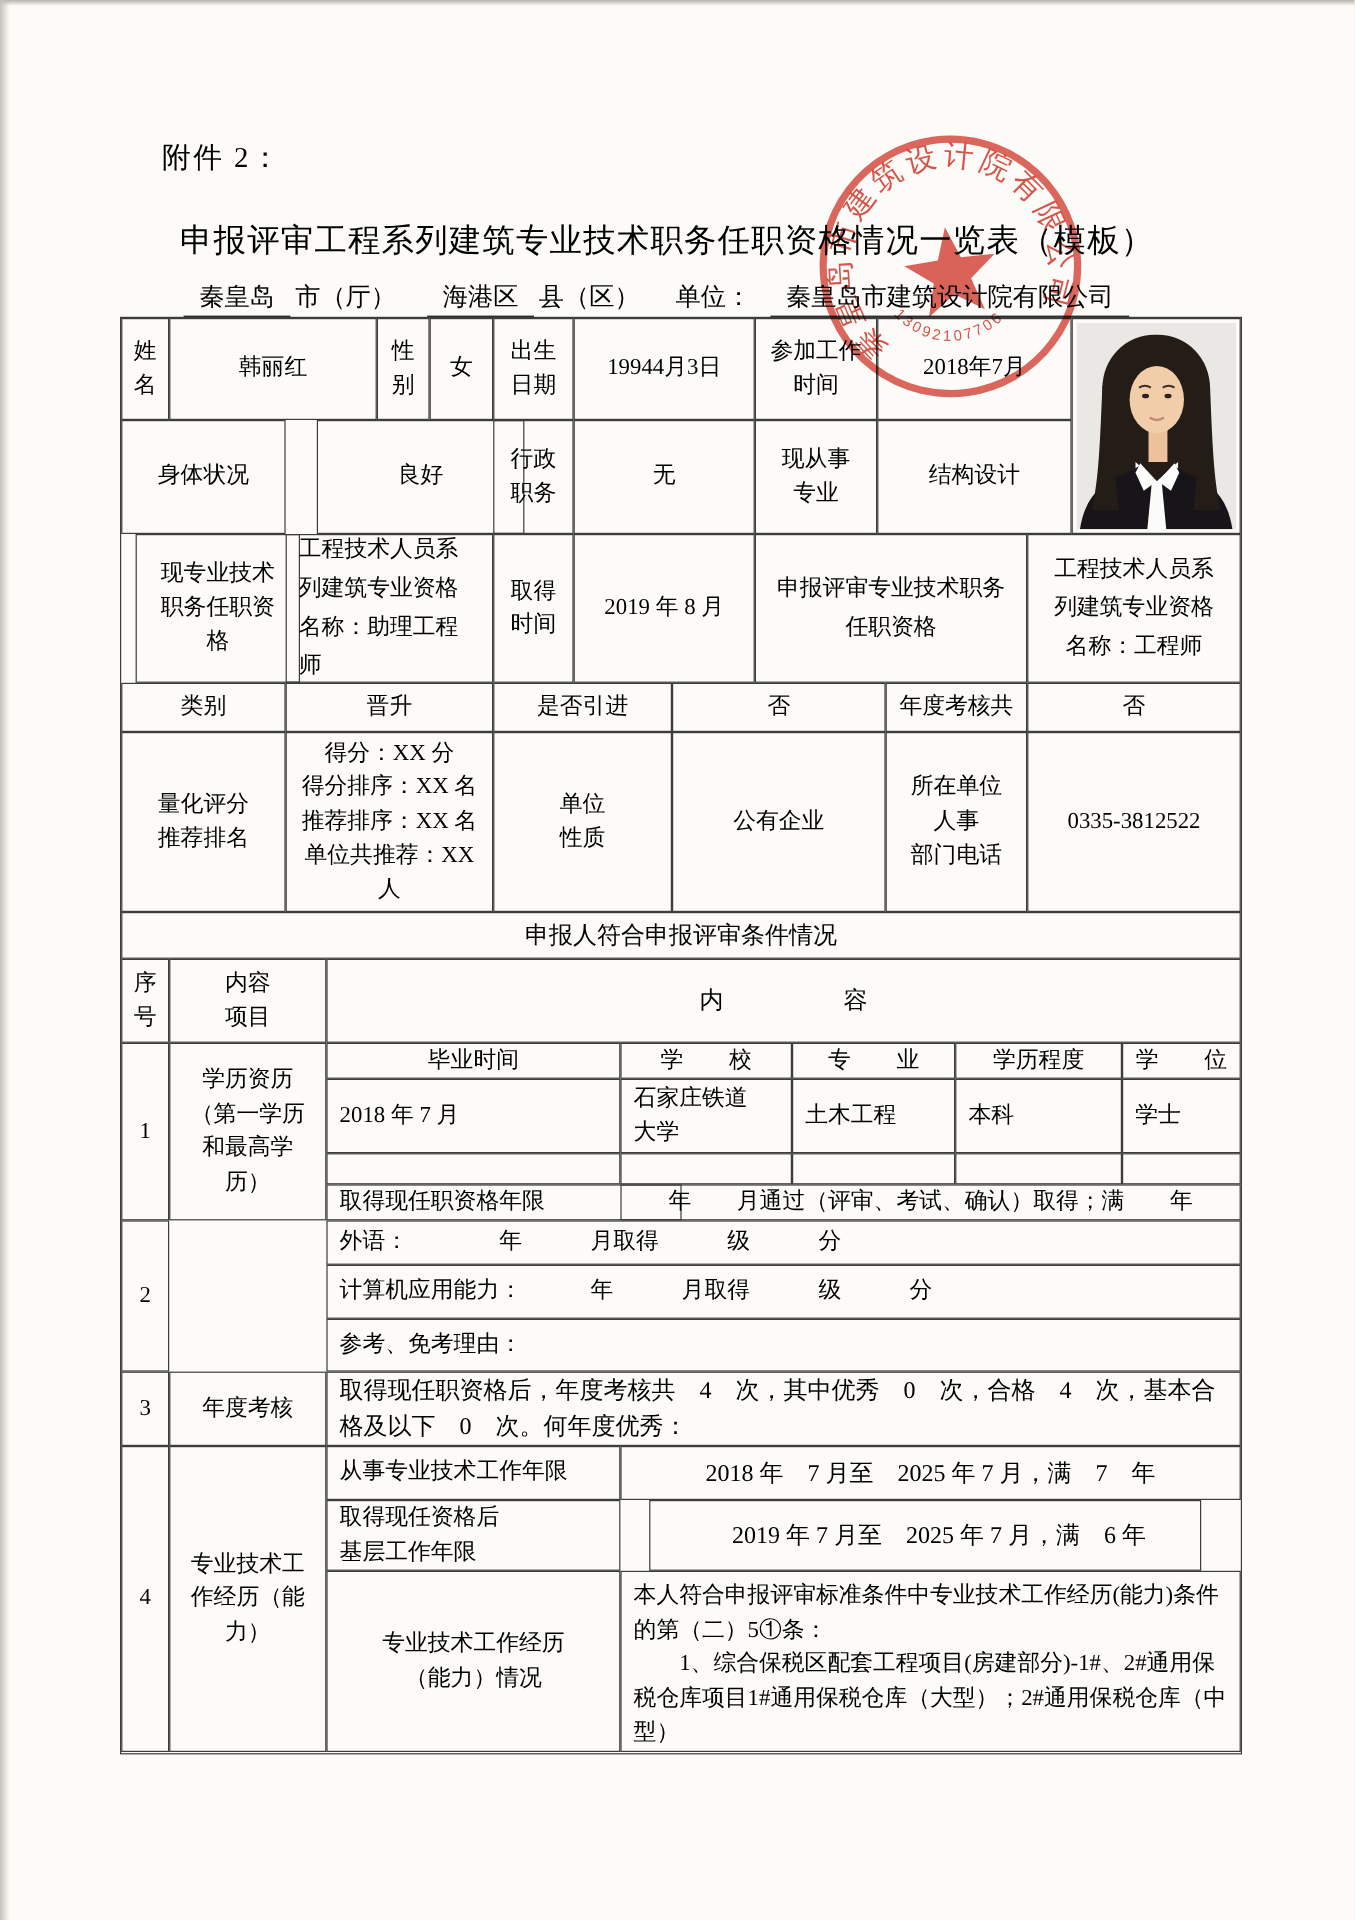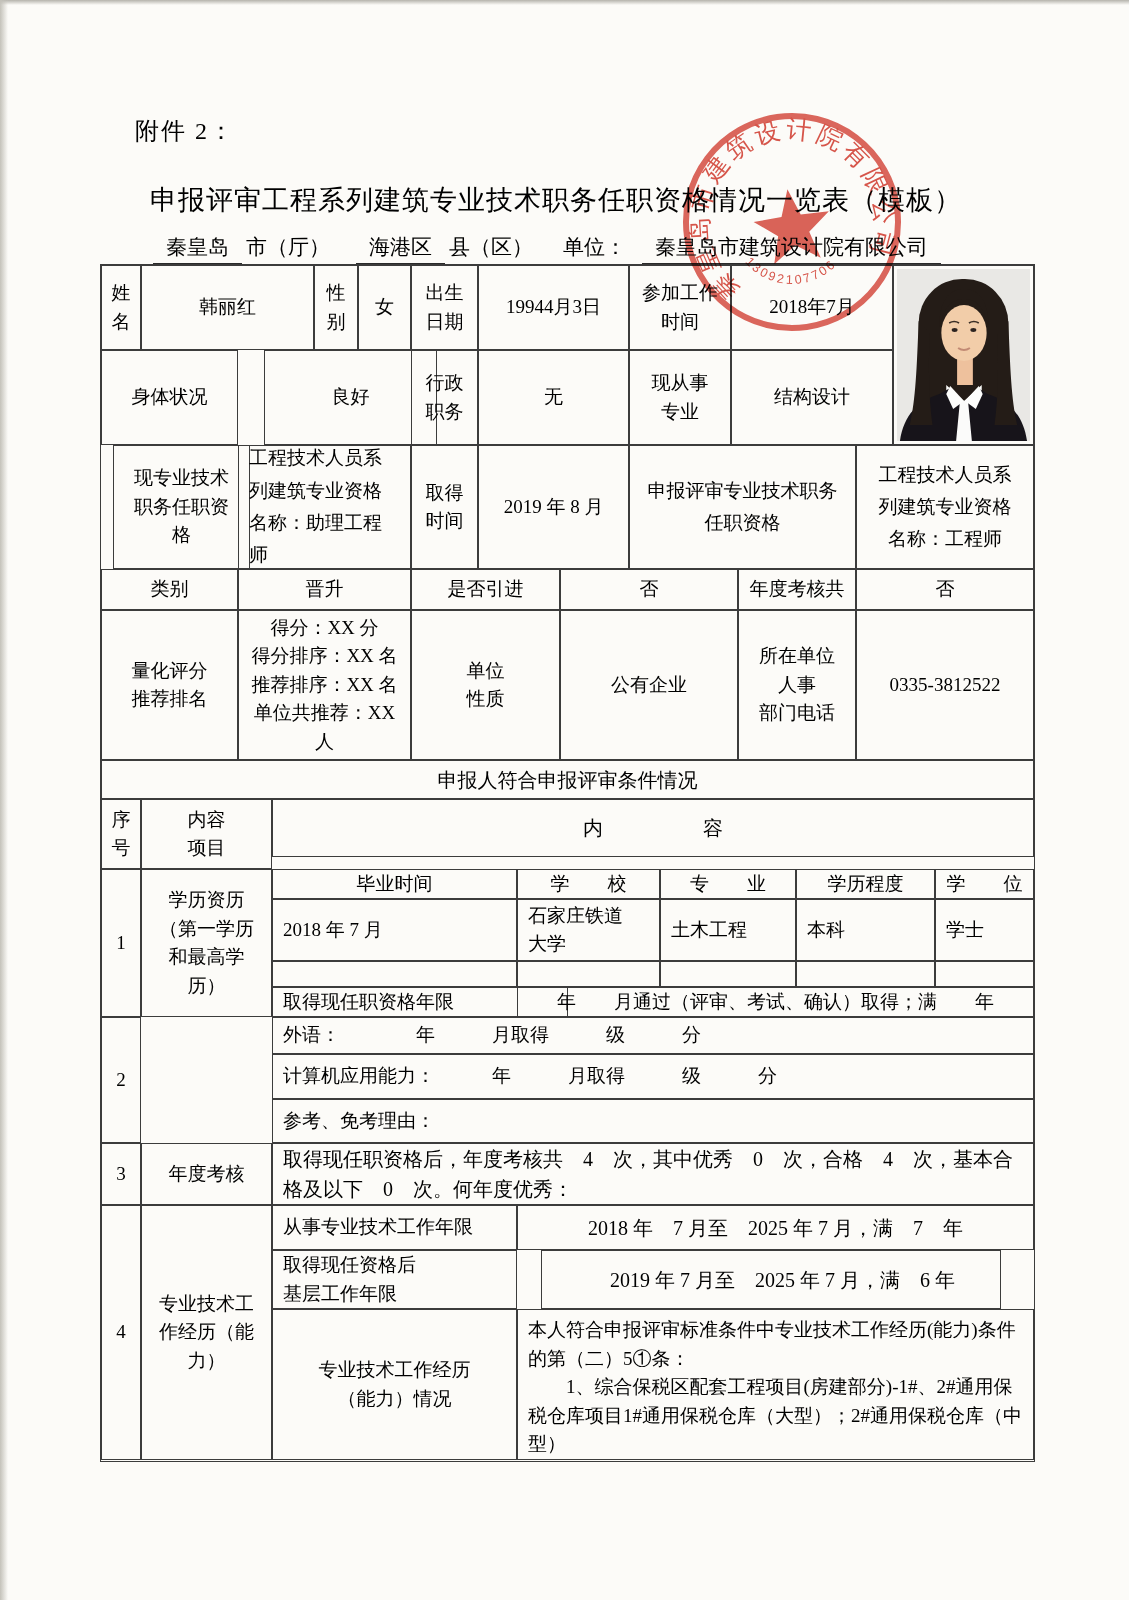--- a/index.html
+++ b/index.html
@@ -147,21 +147,21 @@
 人事
 部门电话</div>
     <div class="cell" style="left:755px;top:345px;width:178px;height:150px;">0335-3812522</div>
 
     <div class="cell fs20" style="left:0;top:495px;width:933px;height:39px;">申报人符合申报评审条件情况</div>
 
     <div class="cell" style="left:0;top:534px;width:40px;height:70px;">序
 号</div>
     <div class="cell" style="left:40px;top:534px;width:131px;height:70px;">内容
 项目</div>
-    <div class="cell fs20" style="left:171px;top:534px;width:762px;height:58px;">内　　　　　容</div>
+    <div class="cell fs20" style="left:171px;top:534px;width:762px;height:70px;">内　　　　　容</div>
 
     <div class="cell" style="left:0;top:604px;width:40px;height:148px;">1</div>
     <div class="cell" style="left:40px;top:604px;width:131px;height:148px;">学历资历
 （第一学历
 和最高学
 历）</div>
     <div class="cell" style="left:171px;top:604px;width:245px;height:30px;">毕业时间</div>
     <div class="cell" style="left:416px;top:604px;width:143px;height:30px;">学　　校</div>
     <div class="cell" style="left:559px;top:604px;width:136px;height:30px;">专　　业</div>
     <div class="cell" style="left:695px;top:604px;width:139px;height:30px;">学历程度</div>

